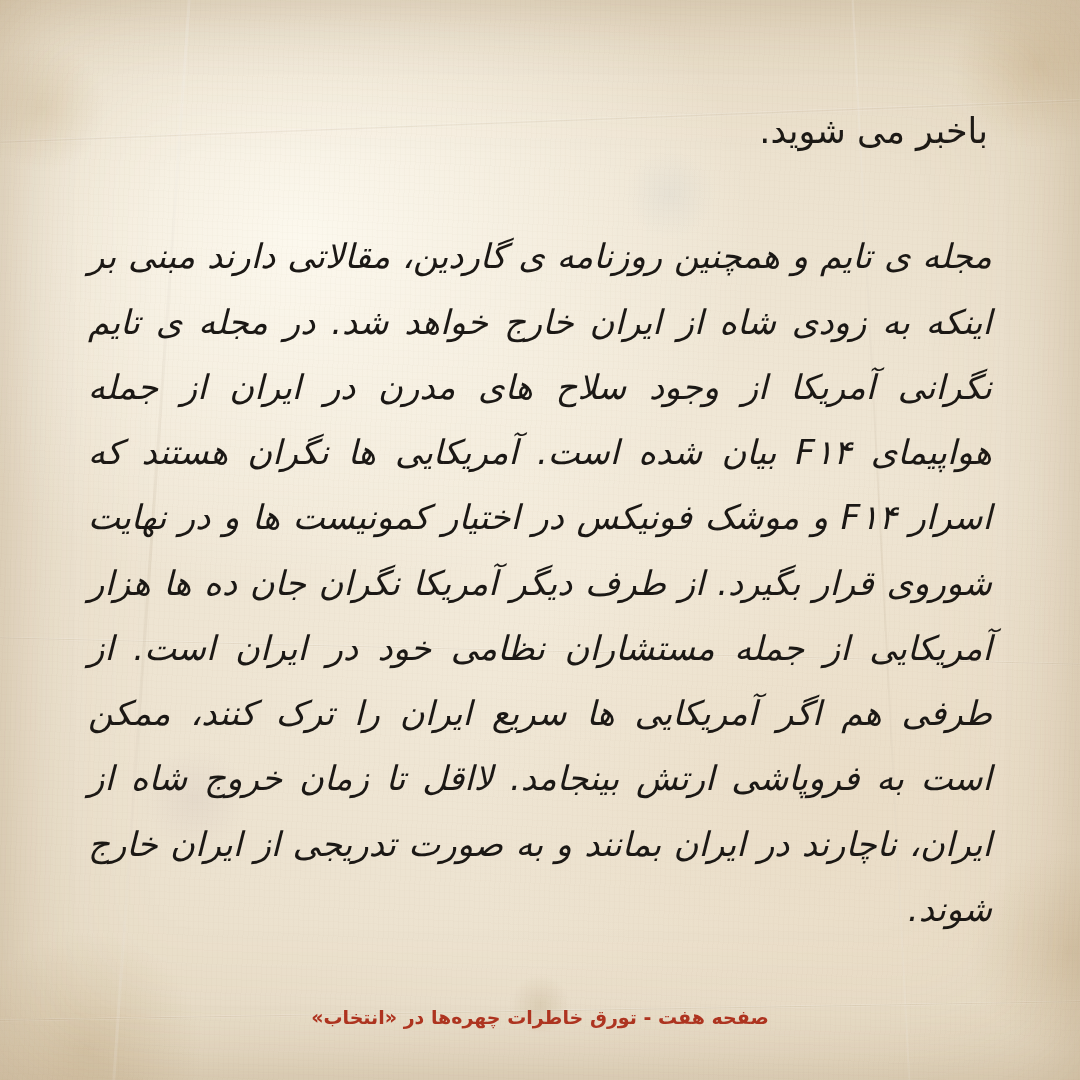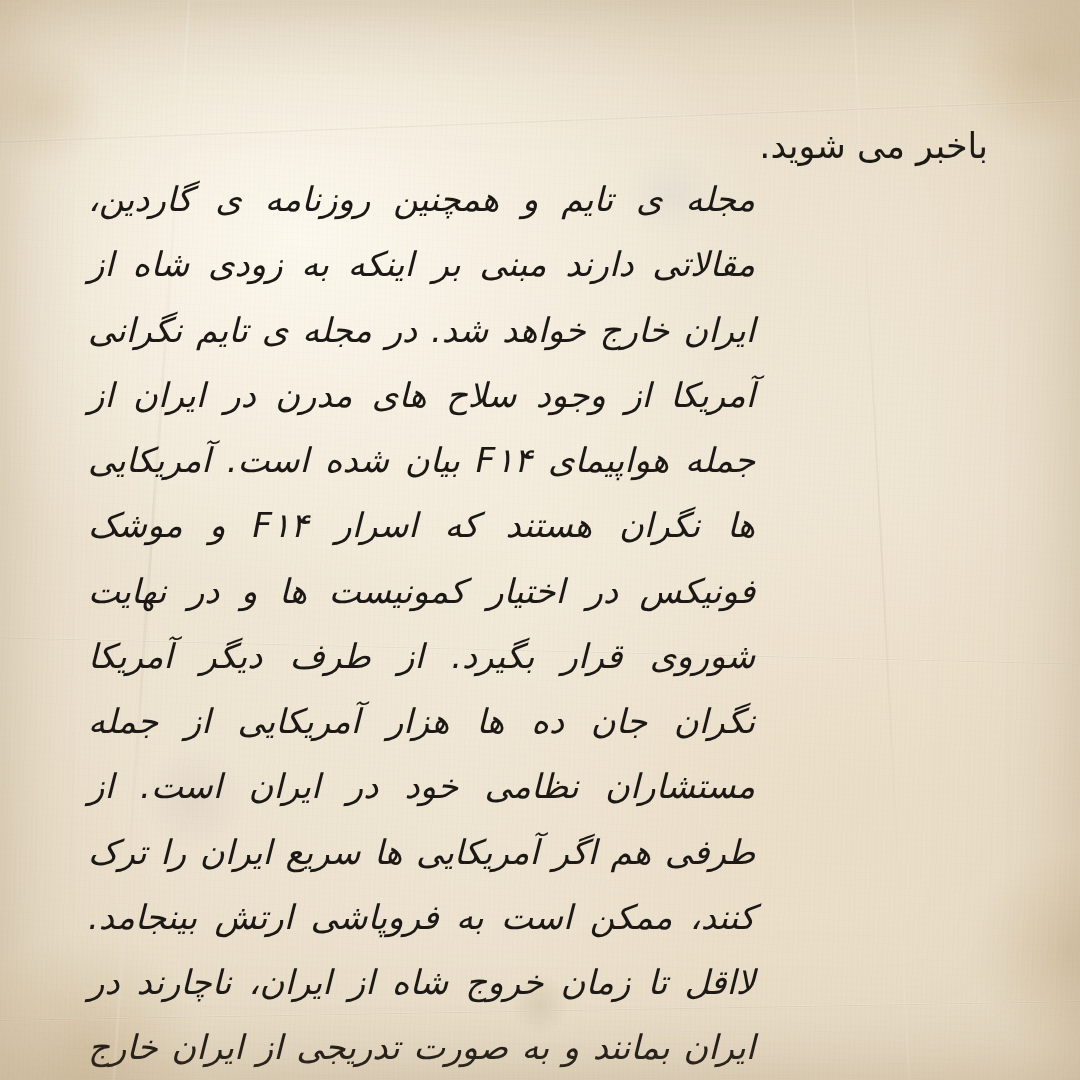--- a/index.html
+++ b/index.html
@@ -70,22 +70,21 @@
       inset 0 0 160px rgba(160,132,92,0.16);
     pointer-events: none;
   }
 
   .content {
     position: absolute;
     inset: 0;
     padding: 86px 84px 56px 84px;
     box-sizing: border-box;
     display: flex;
-    flex-direction: row;
-    margin-top: 15px;
+    flex-direction: column;
   }
 
   .lead-line {
     direction: rtl;
     text-align: right;
     font-family: "DejaVu Sans", "Liberation Sans", sans-serif;
     font-size: 35px;
     line-height: 1.55;
     color: #1d1a16;
     margin: 18px 8px 0 0;
@@ -133,15 +132,16 @@
   <div class="crease c3"></div>
   <div class="crease c4"></div>
   <div class="crease c5"></div>
 
   <div class="content">
     <div class="lead-line">باخبر می شوید.</div>
 
     <div class="body-text">مجله ی تایم و همچنین روزنامه ی گاردین، مقالاتی دارند مبنی بر اینکه به زودی شاه از ایران خارج خواهد شد. در مجله ی تایم نگرانی آمریکا از وجود سلاح های مدرن در ایران از جمله هواپیمای F۱۴ بیان شده است. آمریکایی ها نگران هستند که اسرار F۱۴ و موشک فونیکس در اختیار کمونیست ها و در نهایت شوروی قرار بگیرد. از طرف دیگر آمریکا نگران جان ده ها هزار آمریکایی از جمله مستشاران نظامی خود در ایران است. از طرفی هم اگر آمریکایی ها سریع ایران را ترک کنند، ممکن است به فروپاشی ارتش بینجامد. لااقل تا زمان خروج شاه از ایران، ناچارند در ایران بمانند و به صورت تدریجی از ایران خارج شوند.</div>
   </div>
 
+  <div class="footer">صفحه هفت - تورق خاطرات چهره‌ها در «انتخاب»</div>
 
   <div class="edge-shadow"></div>
 </div>
 
 </body></html>

